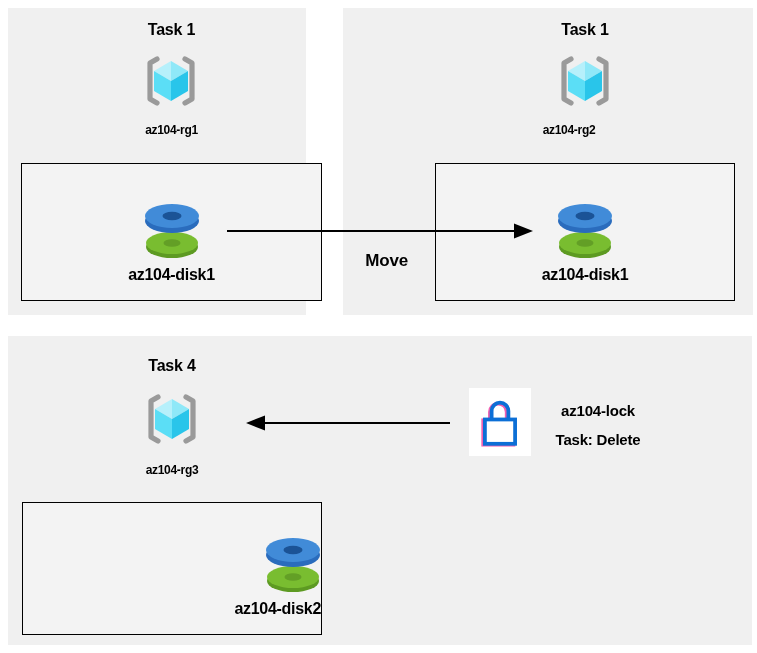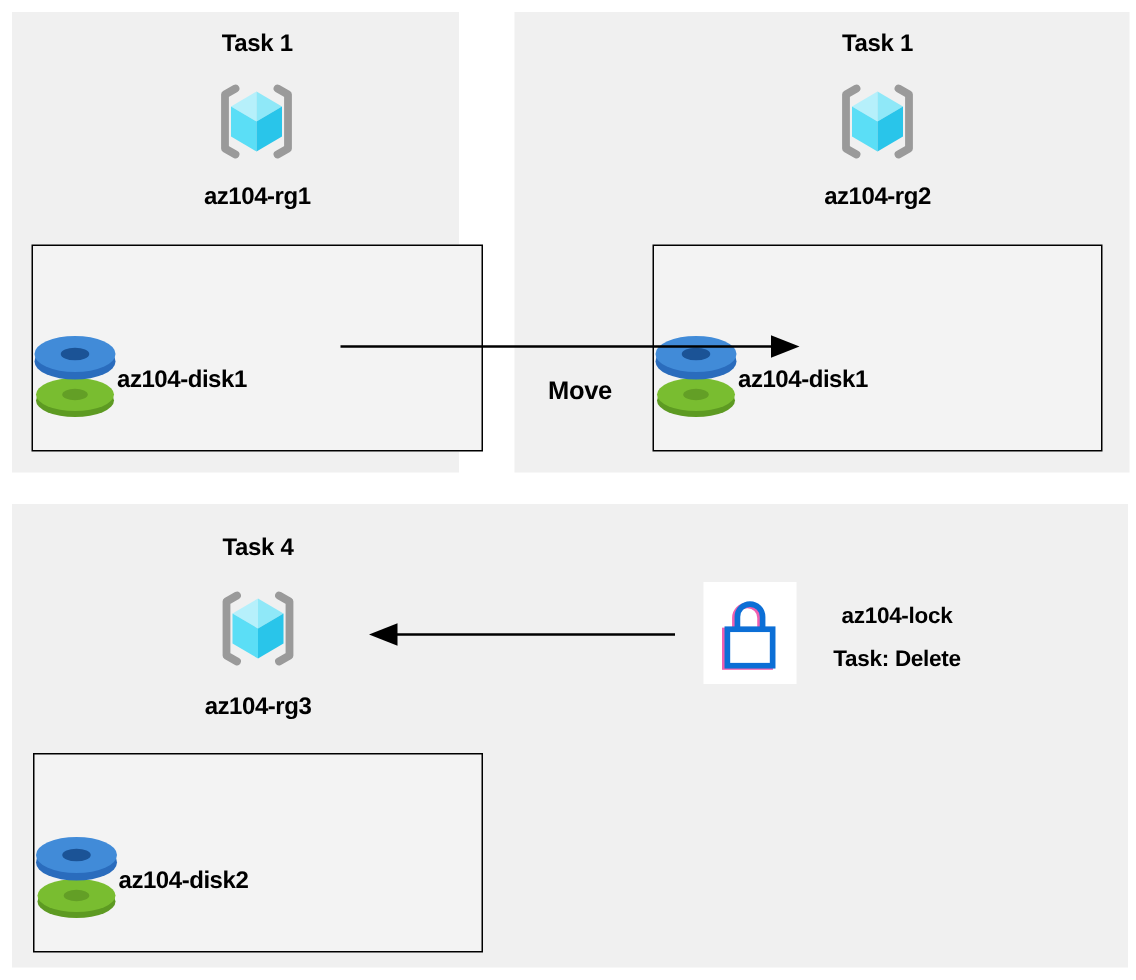--- a/index.html
+++ b/index.html
@@ -17,34 +17,34 @@
   .task-title { position:absolute; text-align:center; font-size:16px; letter-spacing:-0.2px; }
   #panel1 .task-title { left:13px; top:13px; width:301px; }
   #panel2 .task-title { left:92px; top:13px; width:300px; }
   #panel3 .task-title { left:14px; top:21px; width:300px; }
 
   .rg-icon { position:absolute; width:60px; height:58px; }
   #panel1 .rg-icon { left:133px; top:45px; }
   #panel2 .rg-icon { left:212px; top:45px; }
   #panel3 .rg-icon { left:134px; top:55px; }
 
-  .rg-label { position:absolute; text-align:center; font-size:16px; letter-spacing:-0.3px; }
+  .rg-label { position:absolute; text-align:center; font-size:12px; letter-spacing:-0.3px; }
   #panel1 .rg-label { left:13px; top:115px; width:301px; }
-  #panel2 .rg-label { left:92px; top:115px; width:300px;text-align:center; }
+  #panel2 .rg-label { left:76px; top:115px; width:300px;text-align:center; }
   #panel3 .rg-label { left:14px; top:127px; width:300px; }
 
   .res-box {
     position:absolute; box-sizing:border-box;
     background:var(--box_bg,#f3f3f3);
     border:1.5px solid var(--box_border,#000);
-    display:flex; flex-direction:row; align-items:center;
+    display:flex; flex-direction:column; align-items:center;
   }
   #panel1 .res-box { left:13px; top:155px; width:301px; height:138px; padding-top:38px; }
   #panel2 .res-box { left:92px; top:155px; width:300px; height:138px; padding-top:38px; }
-  #panel3 .res-box { left:14px; top:166px; width:300px; height:133px; padding-top:33px; }
+  #panel3 .res-box { left:14px; top:166px; width:300px; height:133px; padding-top:33px;align-items:flex-end; }
 
   .disk-icon { width:56px; height:58px; }
   .disk-label { font-size:16px; letter-spacing:-0.3px; margin-top:6px; text-align:center; }
 
   #arrow-layer {
     position:absolute; left:0; top:0; width:757px; height:653px;
     z-index:5; pointer-events:none;
   }
   #move-label {
     position:absolute; left:348px; top:203px; width:60px;

